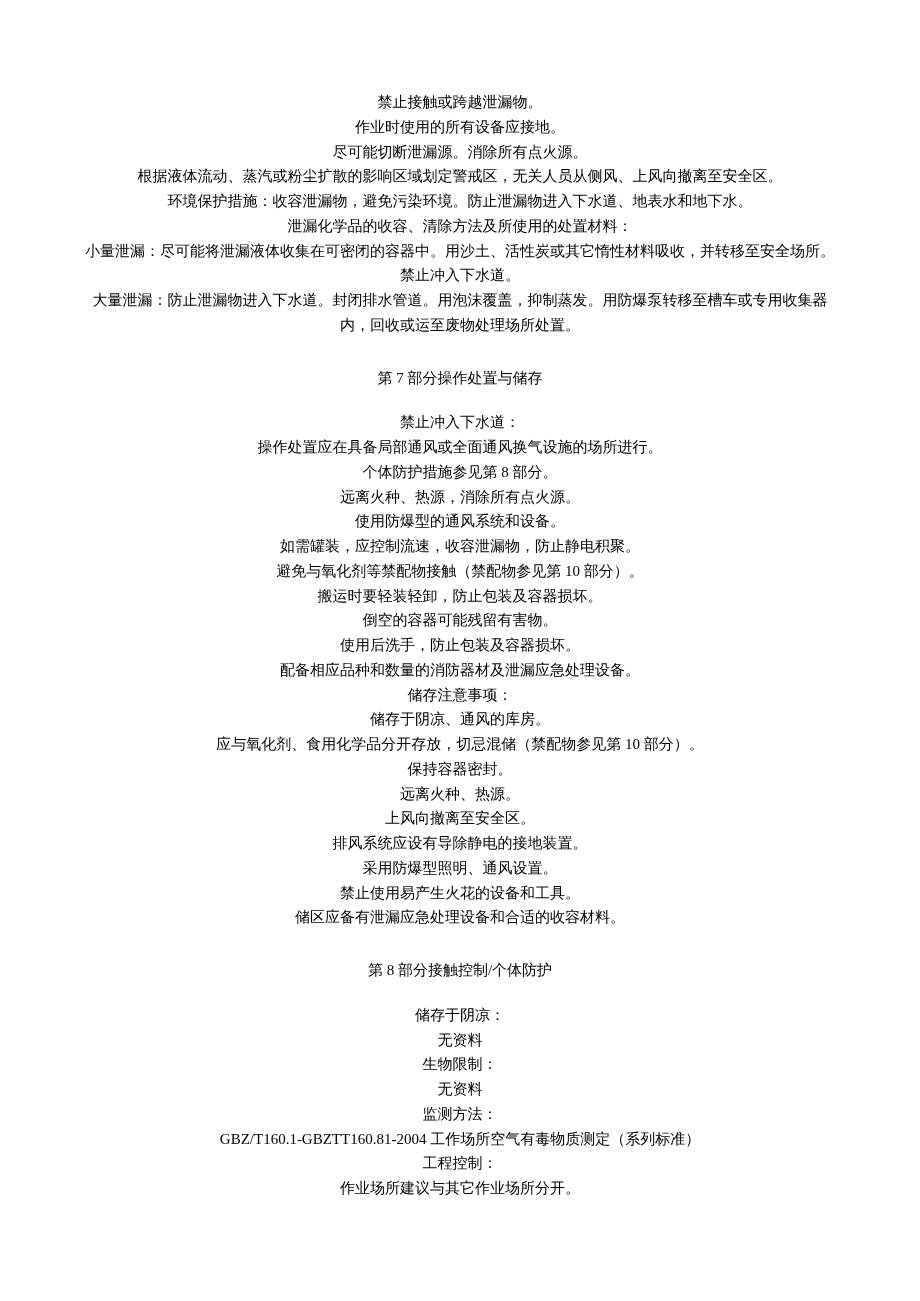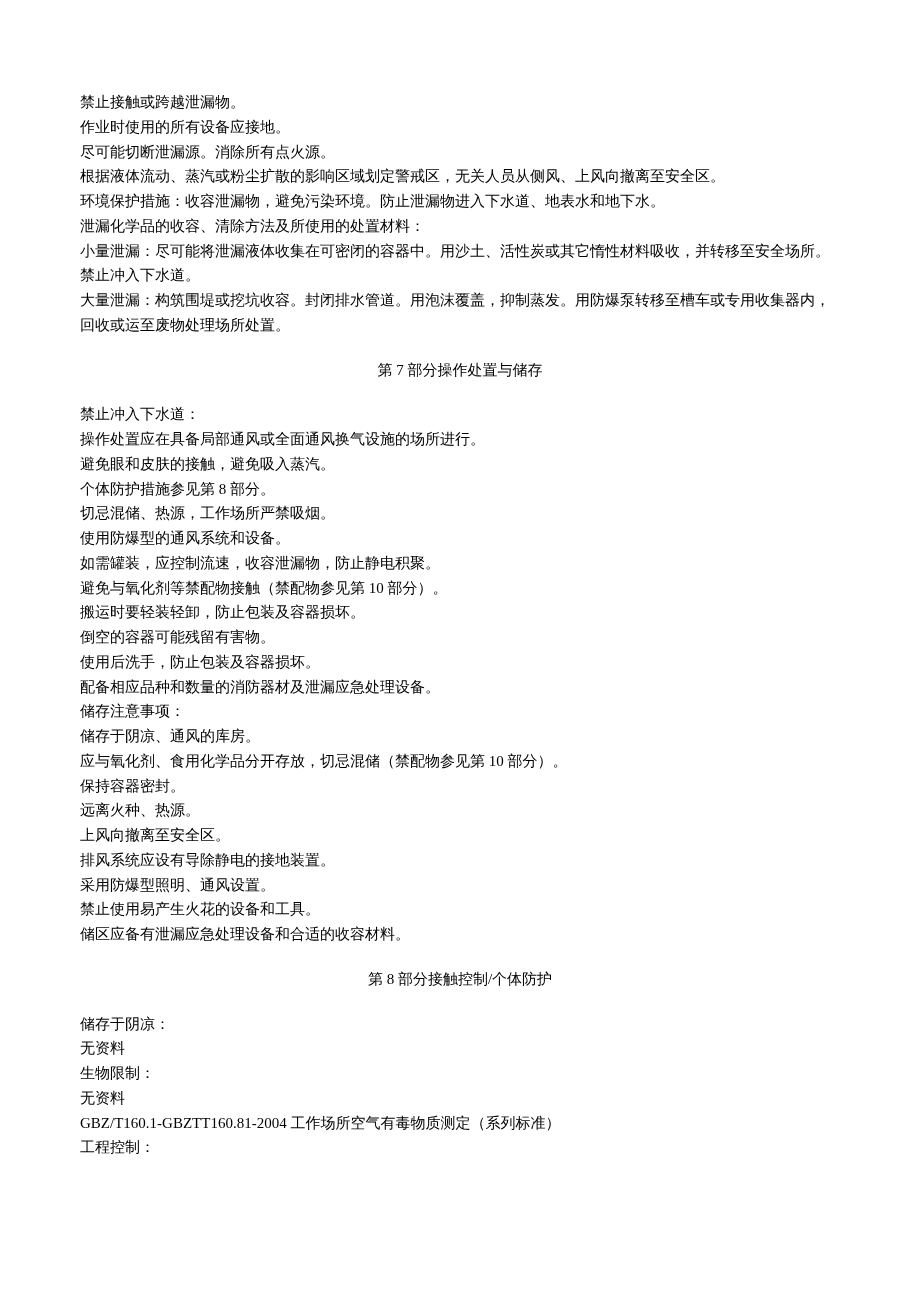--- a/index.html
+++ b/index.html
@@ -8,49 +8,48 @@
     line-height: 1.65;
     color: #000;
     background: #fff;
     margin: 0;
     padding: 90px 80px;
     width: 920px;
     box-sizing: border-box;
   }
   .para {
     margin: 0;
-    text-align: left;
+    text-align: center;
   }
   .section-heading {
     text-align: center;
-    margin: 20px 0 20px 0;
+    margin: 28px 0 20px 0;
   }
 </style>
 </head>
 <body>
 
 <div>
   <p class="para">禁止接触或跨越泄漏物。</p>
   <p class="para">作业时使用的所有设备应接地。</p>
   <p class="para">尽可能切断泄漏源。消除所有点火源。</p>
   <p class="para">根据液体流动、蒸汽或粉尘扩散的影响区域划定警戒区，无关人员从侧风、上风向撤离至安全区。</p>
   <p class="para">环境保护措施：收容泄漏物，避免污染环境。防止泄漏物进入下水道、地表水和地下水。</p>
   <p class="para">泄漏化学品的收容、清除方法及所使用的处置材料：</p>
   <p class="para">小量泄漏：尽可能将泄漏液体收集在可密闭的容器中。用沙土、活性炭或其它惰性材料吸收，并转移至安全场所。禁止冲入下水道。</p>
-  <p class="para">大量泄漏：构筑围堤或挖坑收容。封闭排水管道。用泡沫覆盖，抑制蒸发。用防爆泵转移至槽车或专用收集器内，回收或运至废物处理场所处置。</p>
+  <p class="para">大量泄漏：防止泄漏物进入下水道。封闭排水管道。用泡沫覆盖，抑制蒸发。用防爆泵转移至槽车或专用收集器内，回收或运至废物处理场所处置。</p>
 </div>
 
 <p class="section-heading">第 7 部分操作处置与储存</p>
 
 <div>
   <p class="para">禁止冲入下水道：</p>
   <p class="para">操作处置应在具备局部通风或全面通风换气设施的场所进行。</p>
-  <p class="para">避免眼和皮肤的接触，避免吸入蒸汽。</p>
   <p class="para">个体防护措施参见第 8 部分。</p>
-  <p class="para">切忌混储、热源，工作场所严禁吸烟。</p>
+  <p class="para">远离火种、热源，消除所有点火源。</p>
   <p class="para">使用防爆型的通风系统和设备。</p>
   <p class="para">如需罐装，应控制流速，收容泄漏物，防止静电积聚。</p>
   <p class="para">避免与氧化剂等禁配物接触（禁配物参见第 10 部分）。</p>
   <p class="para">搬运时要轻装轻卸，防止包装及容器损坏。</p>
   <p class="para">倒空的容器可能残留有害物。</p>
   <p class="para">使用后洗手，防止包装及容器损坏。</p>
   <p class="para">配备相应品种和数量的消防器材及泄漏应急处理设备。</p>
   <p class="para">储存注意事项：</p>
   <p class="para">储存于阴凉、通风的库房。</p>
   <p class="para">应与氧化剂、食用化学品分开存放，切忌混储（禁配物参见第 10 部分）。</p>
@@ -63,15 +62,17 @@
   <p class="para">储区应备有泄漏应急处理设备和合适的收容材料。</p>
 </div>
 
 <p class="section-heading">第 8 部分接触控制/个体防护</p>
 
 <div>
   <p class="para">储存于阴凉：</p>
   <p class="para">无资料</p>
   <p class="para">生物限制：</p>
   <p class="para">无资料</p>
+  <p class="para">监测方法：</p>
   <p class="para">GBZ/T160.1-GBZTT160.81-2004 工作场所空气有毒物质测定（系列标准）</p>
   <p class="para">工程控制：</p>
+  <p class="para">作业场所建议与其它作业场所分开。</p>
 </div>
 
 </body></html>

